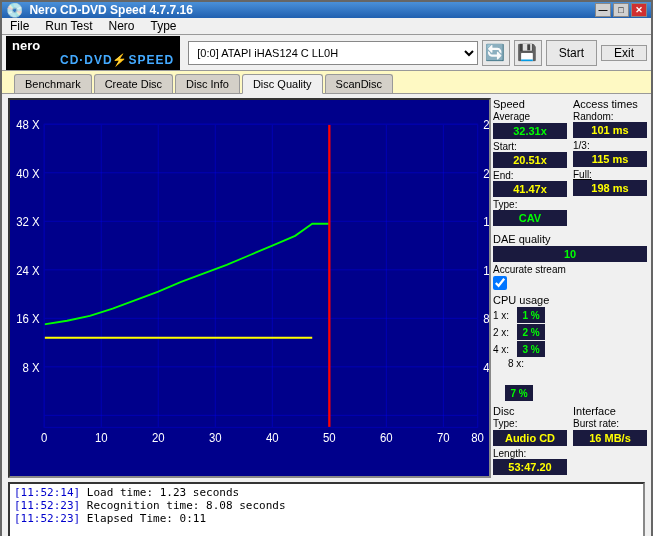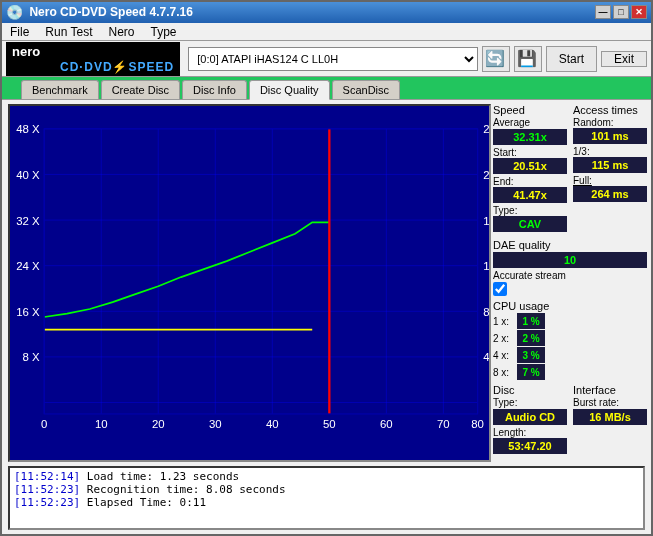--- a/index.html
+++ b/index.html
@@ -85,25 +85,25 @@
     }
     .btn-exit {
       height: 16px; padding: 0 12px;
       background: #e8e8e8;
       border: 1px solid #999;
       cursor: pointer; font-size: 12px;
     }
 
     
     .tabs {
-      background: #22c55e;
+      background: #fef9c3;
       border-bottom: 1px solid #999;
       display: flex;
       align-items: flex-end;
-      padding: 3px 6px 0 19px;
+      padding: 3px 6px 0 12px;
       gap: 2px;
     }
     .tab {
       padding: 3px 10px;
       border: 1px solid #999;
       border-bottom: none;
       background: #d4d0c8;
       cursor: pointer;
       font-size: 11px;
       border-radius: 3px 3px 0 0;
@@ -303,21 +303,21 @@
             <div style="font-size:10px;margin-top:2px;">Type:</div>
             <div class="rs-val">CAV</div>
           </div>
           <div class="rs-col">
             <div class="rs-title">Access times</div>
             <div style="font-size:10px;">Random:</div>
             <div class="rs-val yellow">101 ms</div>
             <div style="font-size:10px;margin-top:2px;">1/3:</div>
             <div class="rs-val yellow">115 ms</div>
             <div style="font-size:10px;margin-top:2px;text-decoration:underline;">Full:</div>
-            <div class="rs-val yellow">264 ms</div>
+            <div class="rs-val yellow">198 ms</div>
           </div>
         </div>
 
         <div class="rs-sep"></div>
 
         <div>
           <div class="rs-title">DAE quality</div>
           <div class="rs-val" style="margin-top:1px;">10</div>
           <div style="font-size:10px;margin-top:2px;">Accurate stream</div>
           <div style="display:flex;align-items:center;gap:3px;margin-top:1px;">
@@ -336,21 +336,21 @@
                 <div class="rs-val" style="font-size:10px;min-width:28px;">1 %</div>
               </div>
               <div style="display:flex;align-items:center;gap:2px;margin-bottom:1px;">
                 <span style="font-size:10px;width:22px;">2 x:</span>
                 <div class="rs-val" style="font-size:10px;min-width:28px;">2 %</div>
               </div>
               <div style="display:flex;align-items:center;gap:2px;margin-bottom:1px;">
                 <span style="font-size:10px;width:22px;">4 x:</span>
                 <div class="rs-val" style="font-size:10px;min-width:28px;">3 %</div>
               </div>
-              <div style="display:flex;align-items:center;gap:2px;">
+              <div style="display:flex;align-items:center;gap:16px;flex-direction:column;">
                 <span style="font-size:10px;width:22px;">8 x:</span>
                 <div class="rs-val" style="font-size:10px;min-width:28px;">7 %</div>
               </div>
             </div>
           </div>
         </div>
 
         <div class="rs-sep"></div>
 
         <div class="rs-row">

